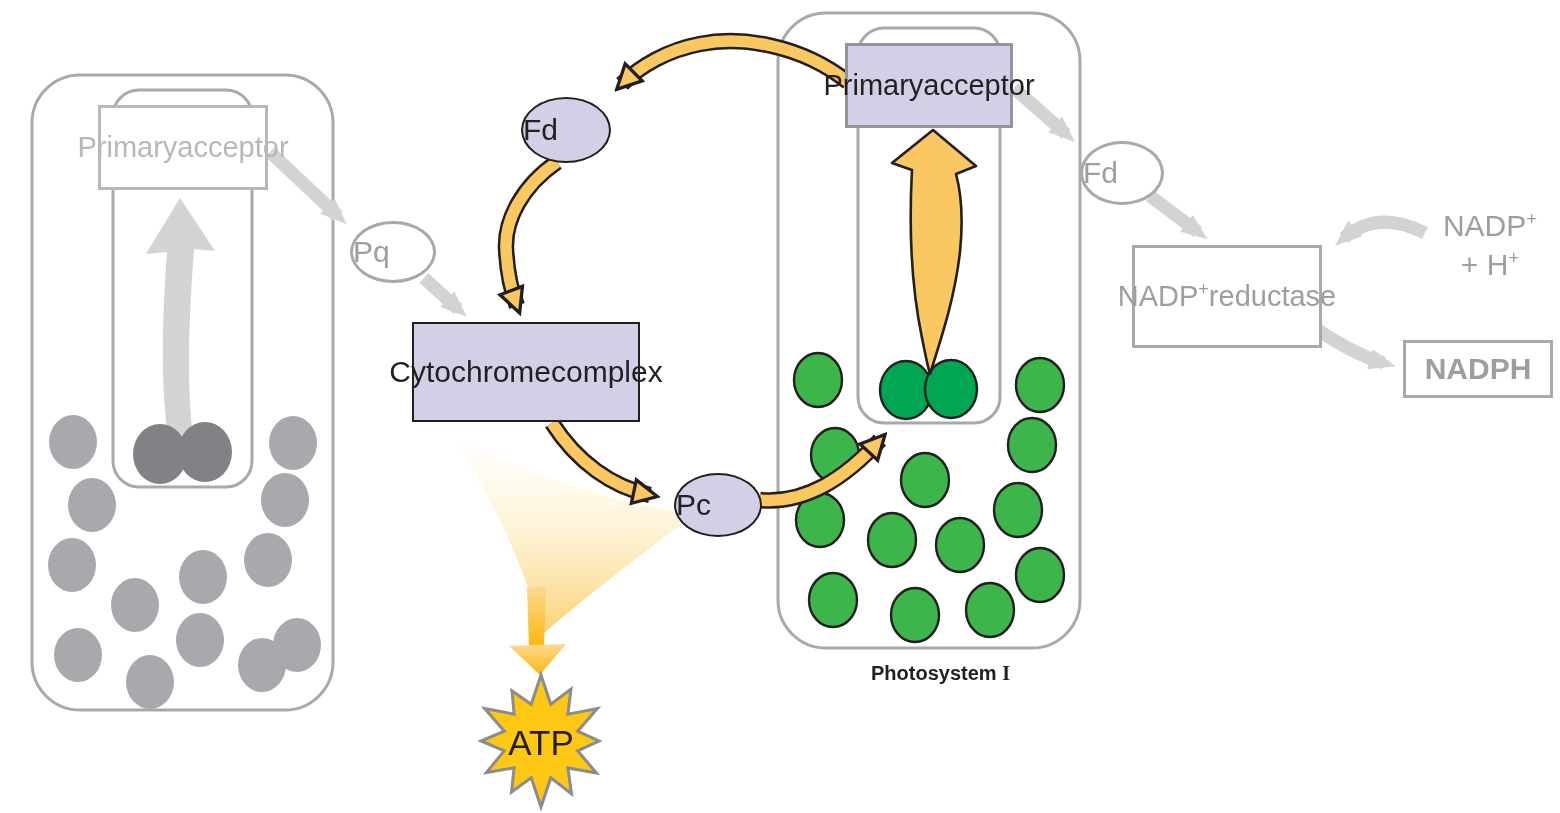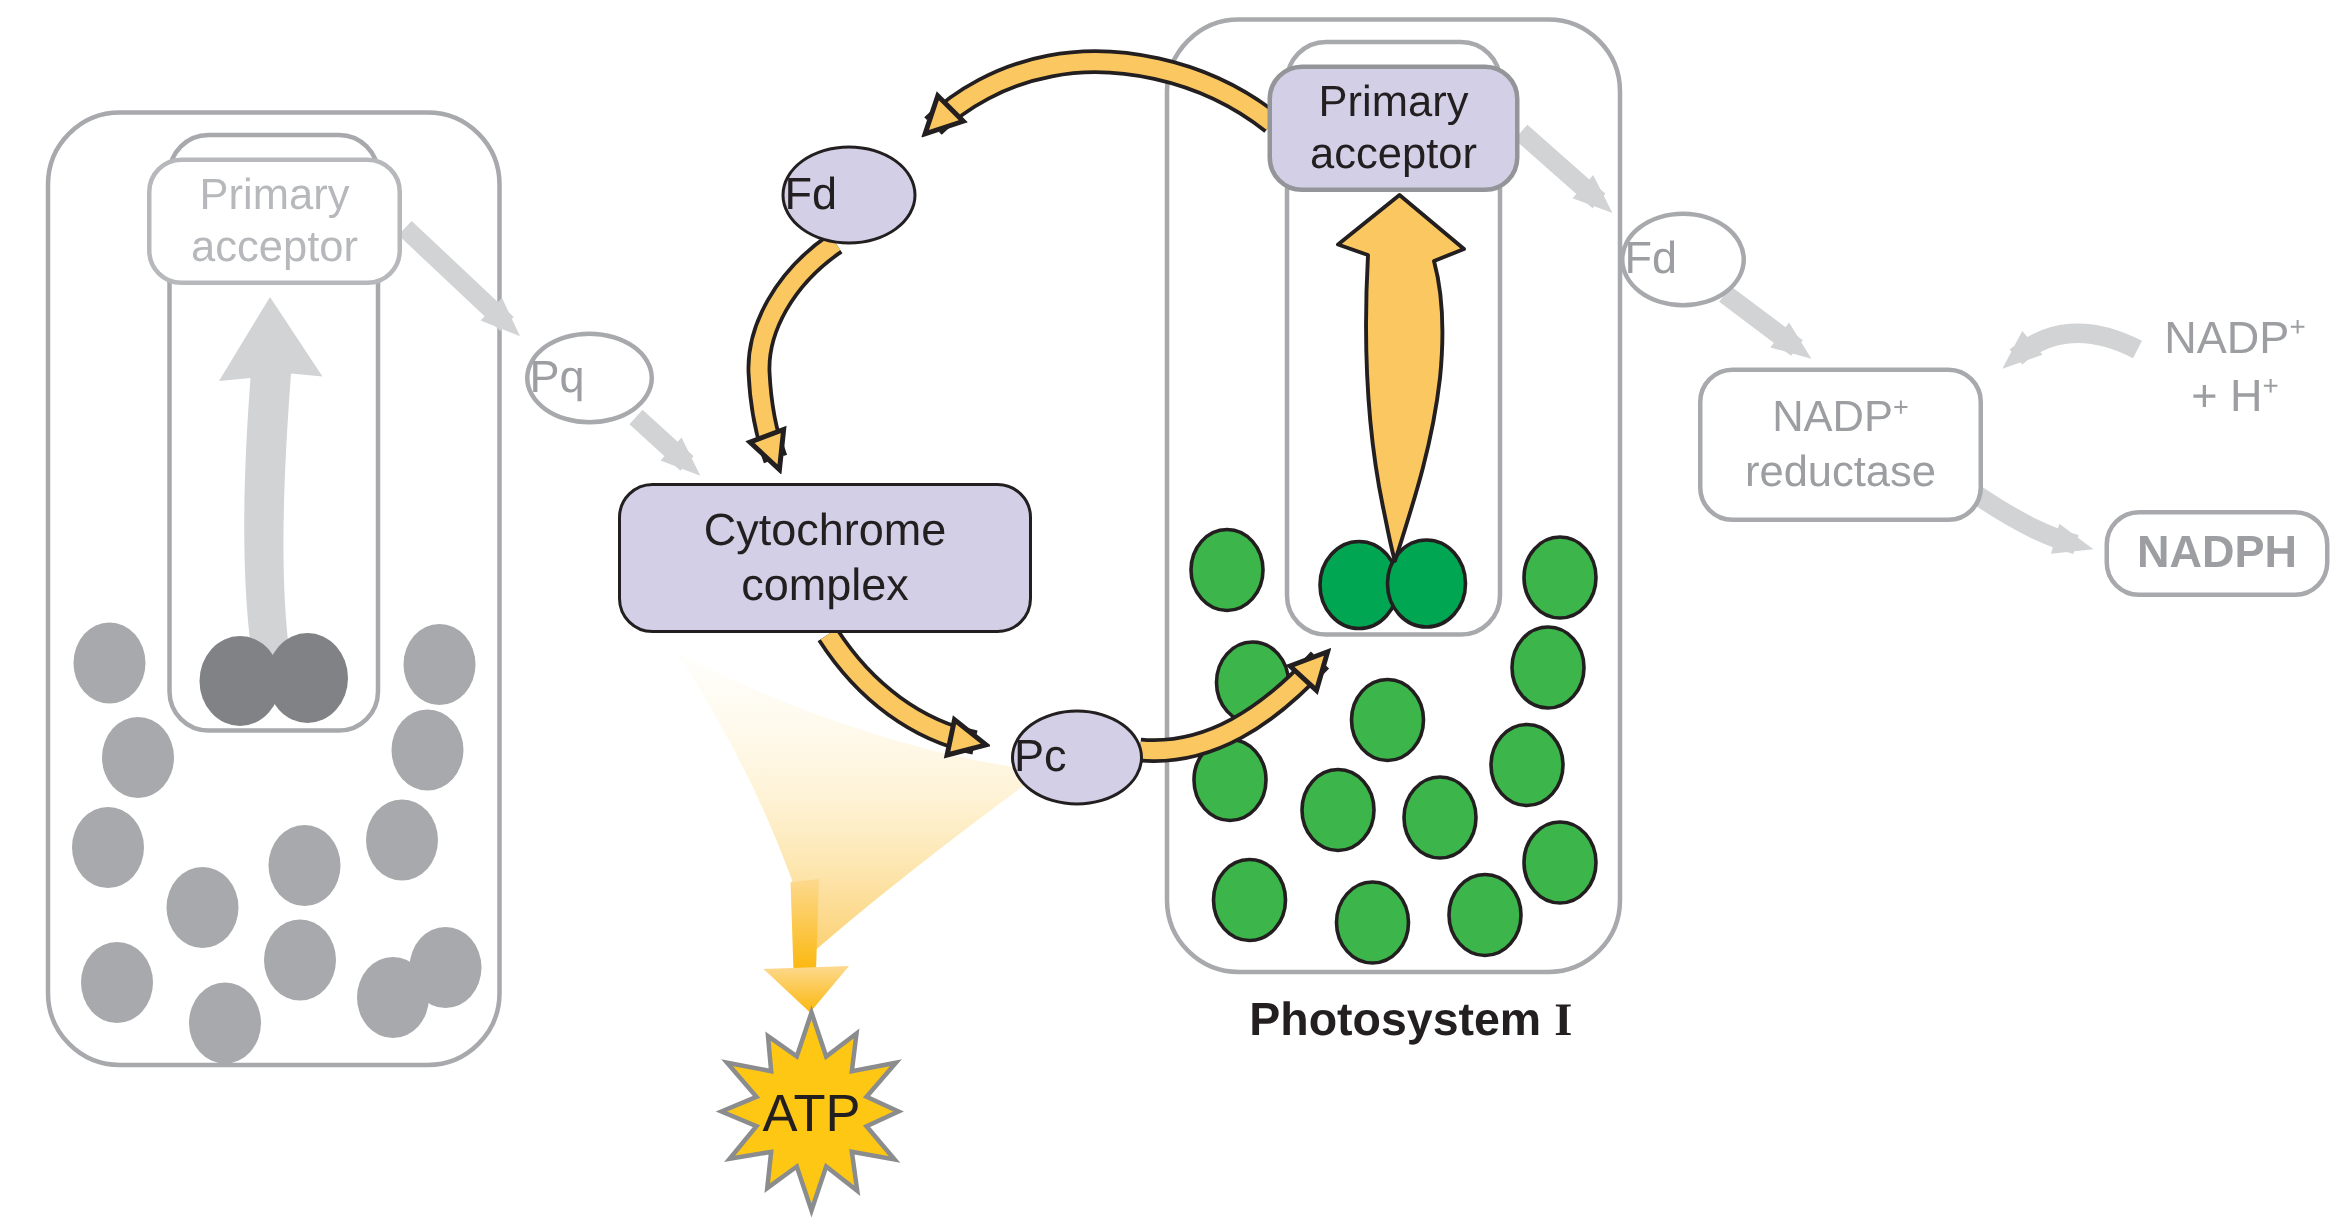--- a/index.html
+++ b/index.html
@@ -15,44 +15,44 @@
   .g-green ellipse{fill:var(--green);stroke:var(--ink);stroke-width:2.4;}
   .g-green .pairgr{fill:var(--green-dark);}
   .y-under{fill:none;stroke:var(--ink);stroke-width:16.5;}
   .y-over{fill:none;stroke:var(--yellow);stroke-width:11.5;}
   .g-arrow{fill:none;stroke:var(--gray-light);stroke-width:13;}
   .bigyellow{fill:var(--yellow);stroke:var(--ink);stroke-width:2.6;stroke-linejoin:round;}
   .biggray{fill:var(--gray-light);}
   .star{fill:var(--star-yellow);stroke:var(--star-outline);stroke-width:3;stroke-linejoin:miter;}
 
   
-  .box{display:flex;flex-direction:column;align-items:center;justify-content:center;
-       text-align:center;background:#fff;border-radius:23px;}
+  .box{display:flex;flex-direction:row;align-items:center;justify-content:center;
+       text-align:center;background:#fff;}
   .pa{font-size:29px;line-height:1.2;}
   .pa2{left:98px;top:105px;width:170px;height:85px;border:3px solid var(--disabled);color:var(--disabled);}
   .pa1{left:845px;top:43px;width:168px;height:85px;border:3px solid var(--box-border-gray);
        background:var(--lavender);color:var(--ink);}
-  .cyt{left:412px;top:322px;width:276px;height:100px;border:2.5px solid var(--ink);
+  .cyt{left:412px;top:322px;width:228px;height:100px;border:2.5px solid var(--ink);
        background:var(--lavender);color:var(--ink);font-size:30px;line-height:1.25;}
   .oval{display:flex;align-items:center;border-radius:50%;
         font-size:30px;background:#fff;}
   .pq{left:350px;top:221px;width:86px;height:62px;border:3px solid var(--gray-mid);color:var(--gray-text);}
   .fdc{left:521px;top:97px;width:90px;height:66px;border:2.5px solid var(--ink);
        background:var(--lavender);color:var(--ink);}
   .pcv{left:674px;top:473px;width:88px;height:64px;border:2.5px solid var(--ink);
        background:var(--lavender);color:var(--ink);}
   .fdr{left:1080px;top:141px;width:84px;height:64px;border:3px solid var(--gray-mid);color:var(--gray-text);}
   .red{left:1132px;top:245px;width:190px;height:103px;border:3px solid var(--gray-mid);
        color:var(--gray-text);font-size:29px;line-height:1.25;}
   .nadph{left:1403px;top:340px;width:150px;height:58px;border:3px solid var(--gray-mid);
        color:var(--gray-text);font-size:30px;font-weight:bold;}
   .nadp-in{left:1390px;top:206px;width:200px;text-align:center;color:var(--gray-text);
        font-size:30px;line-height:1.3;}
   sup{font-size:0.62em;}
-  .label{text-align:center;font-size:31px;}
+  .label{text-align:center;font-size:20px;}
   .ps2label{left:22px;top:722px;width:330px;color:var(--gray-text);}
   .ps1label{left:788px;top:662px;width:305px;color:var(--ink);font-weight:700;}
   .numeral{font-family:"Liberation Serif",serif;}
   .ps1label .numeral{font-weight:700;}
   .atp-text{left:481px;top:723px;width:120px;text-align:center;font-size:35px;color:var(--ink);}
 </style>
 </head>
 <body>
 
 <div class="stage">

